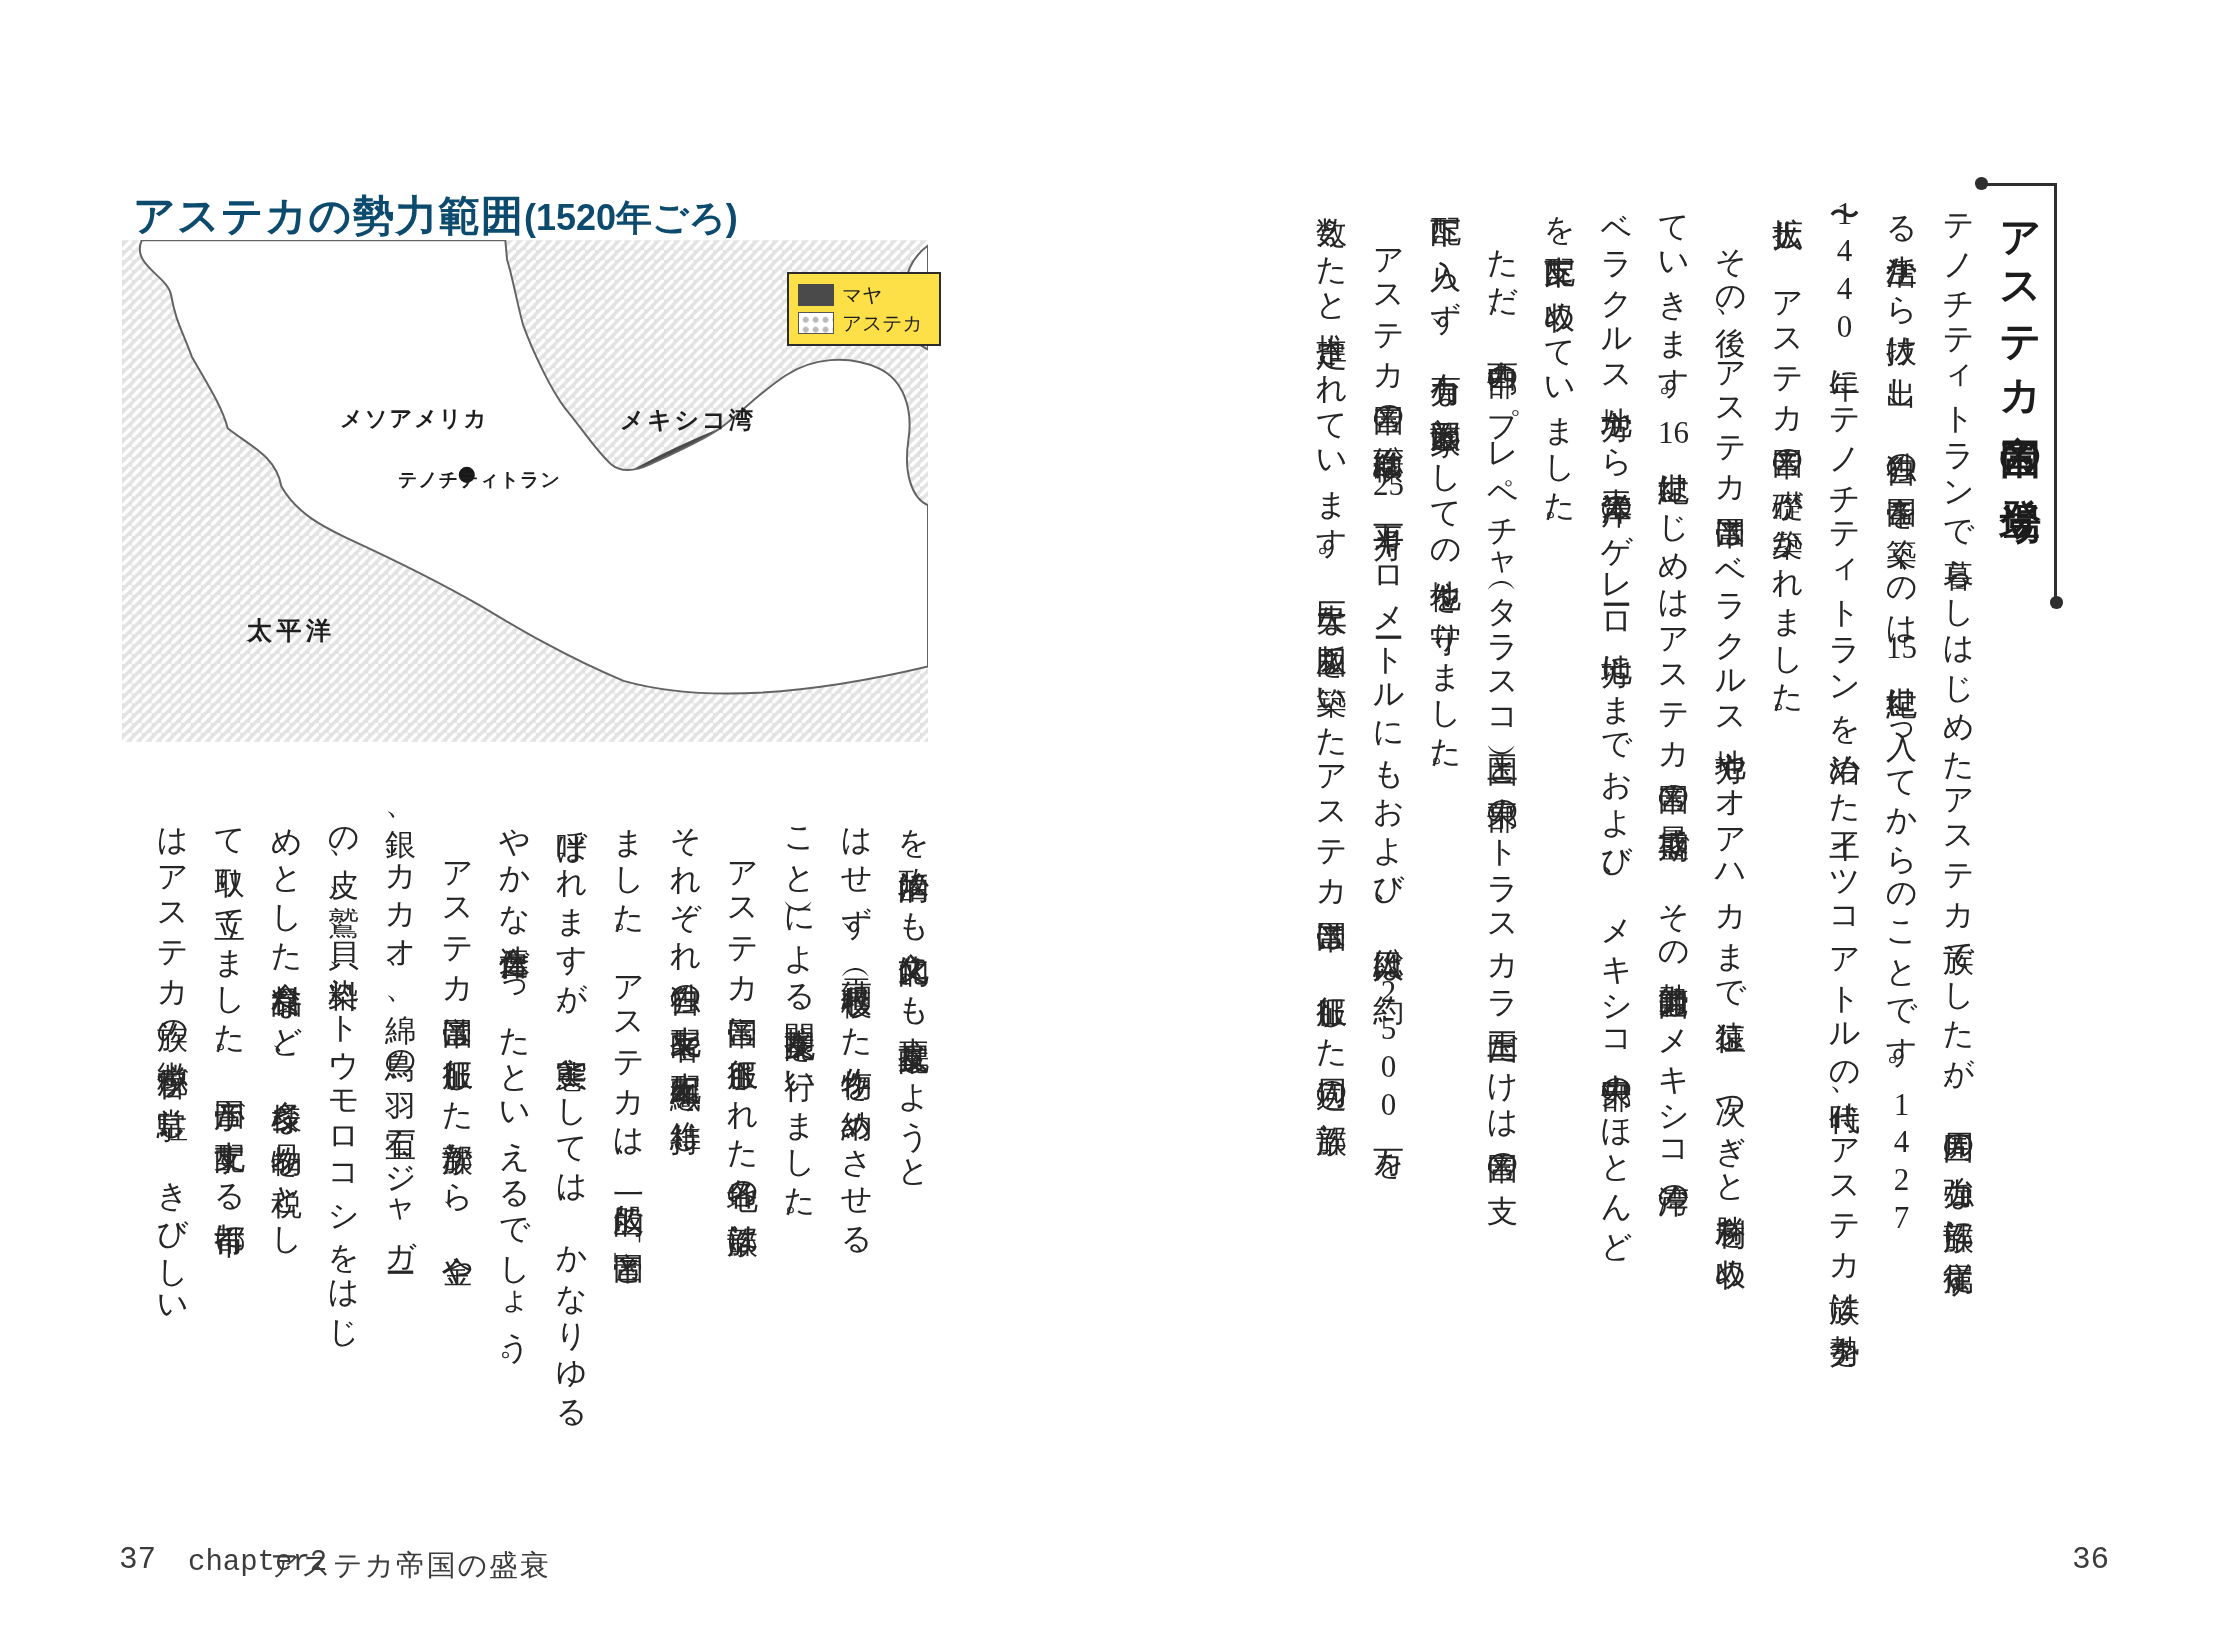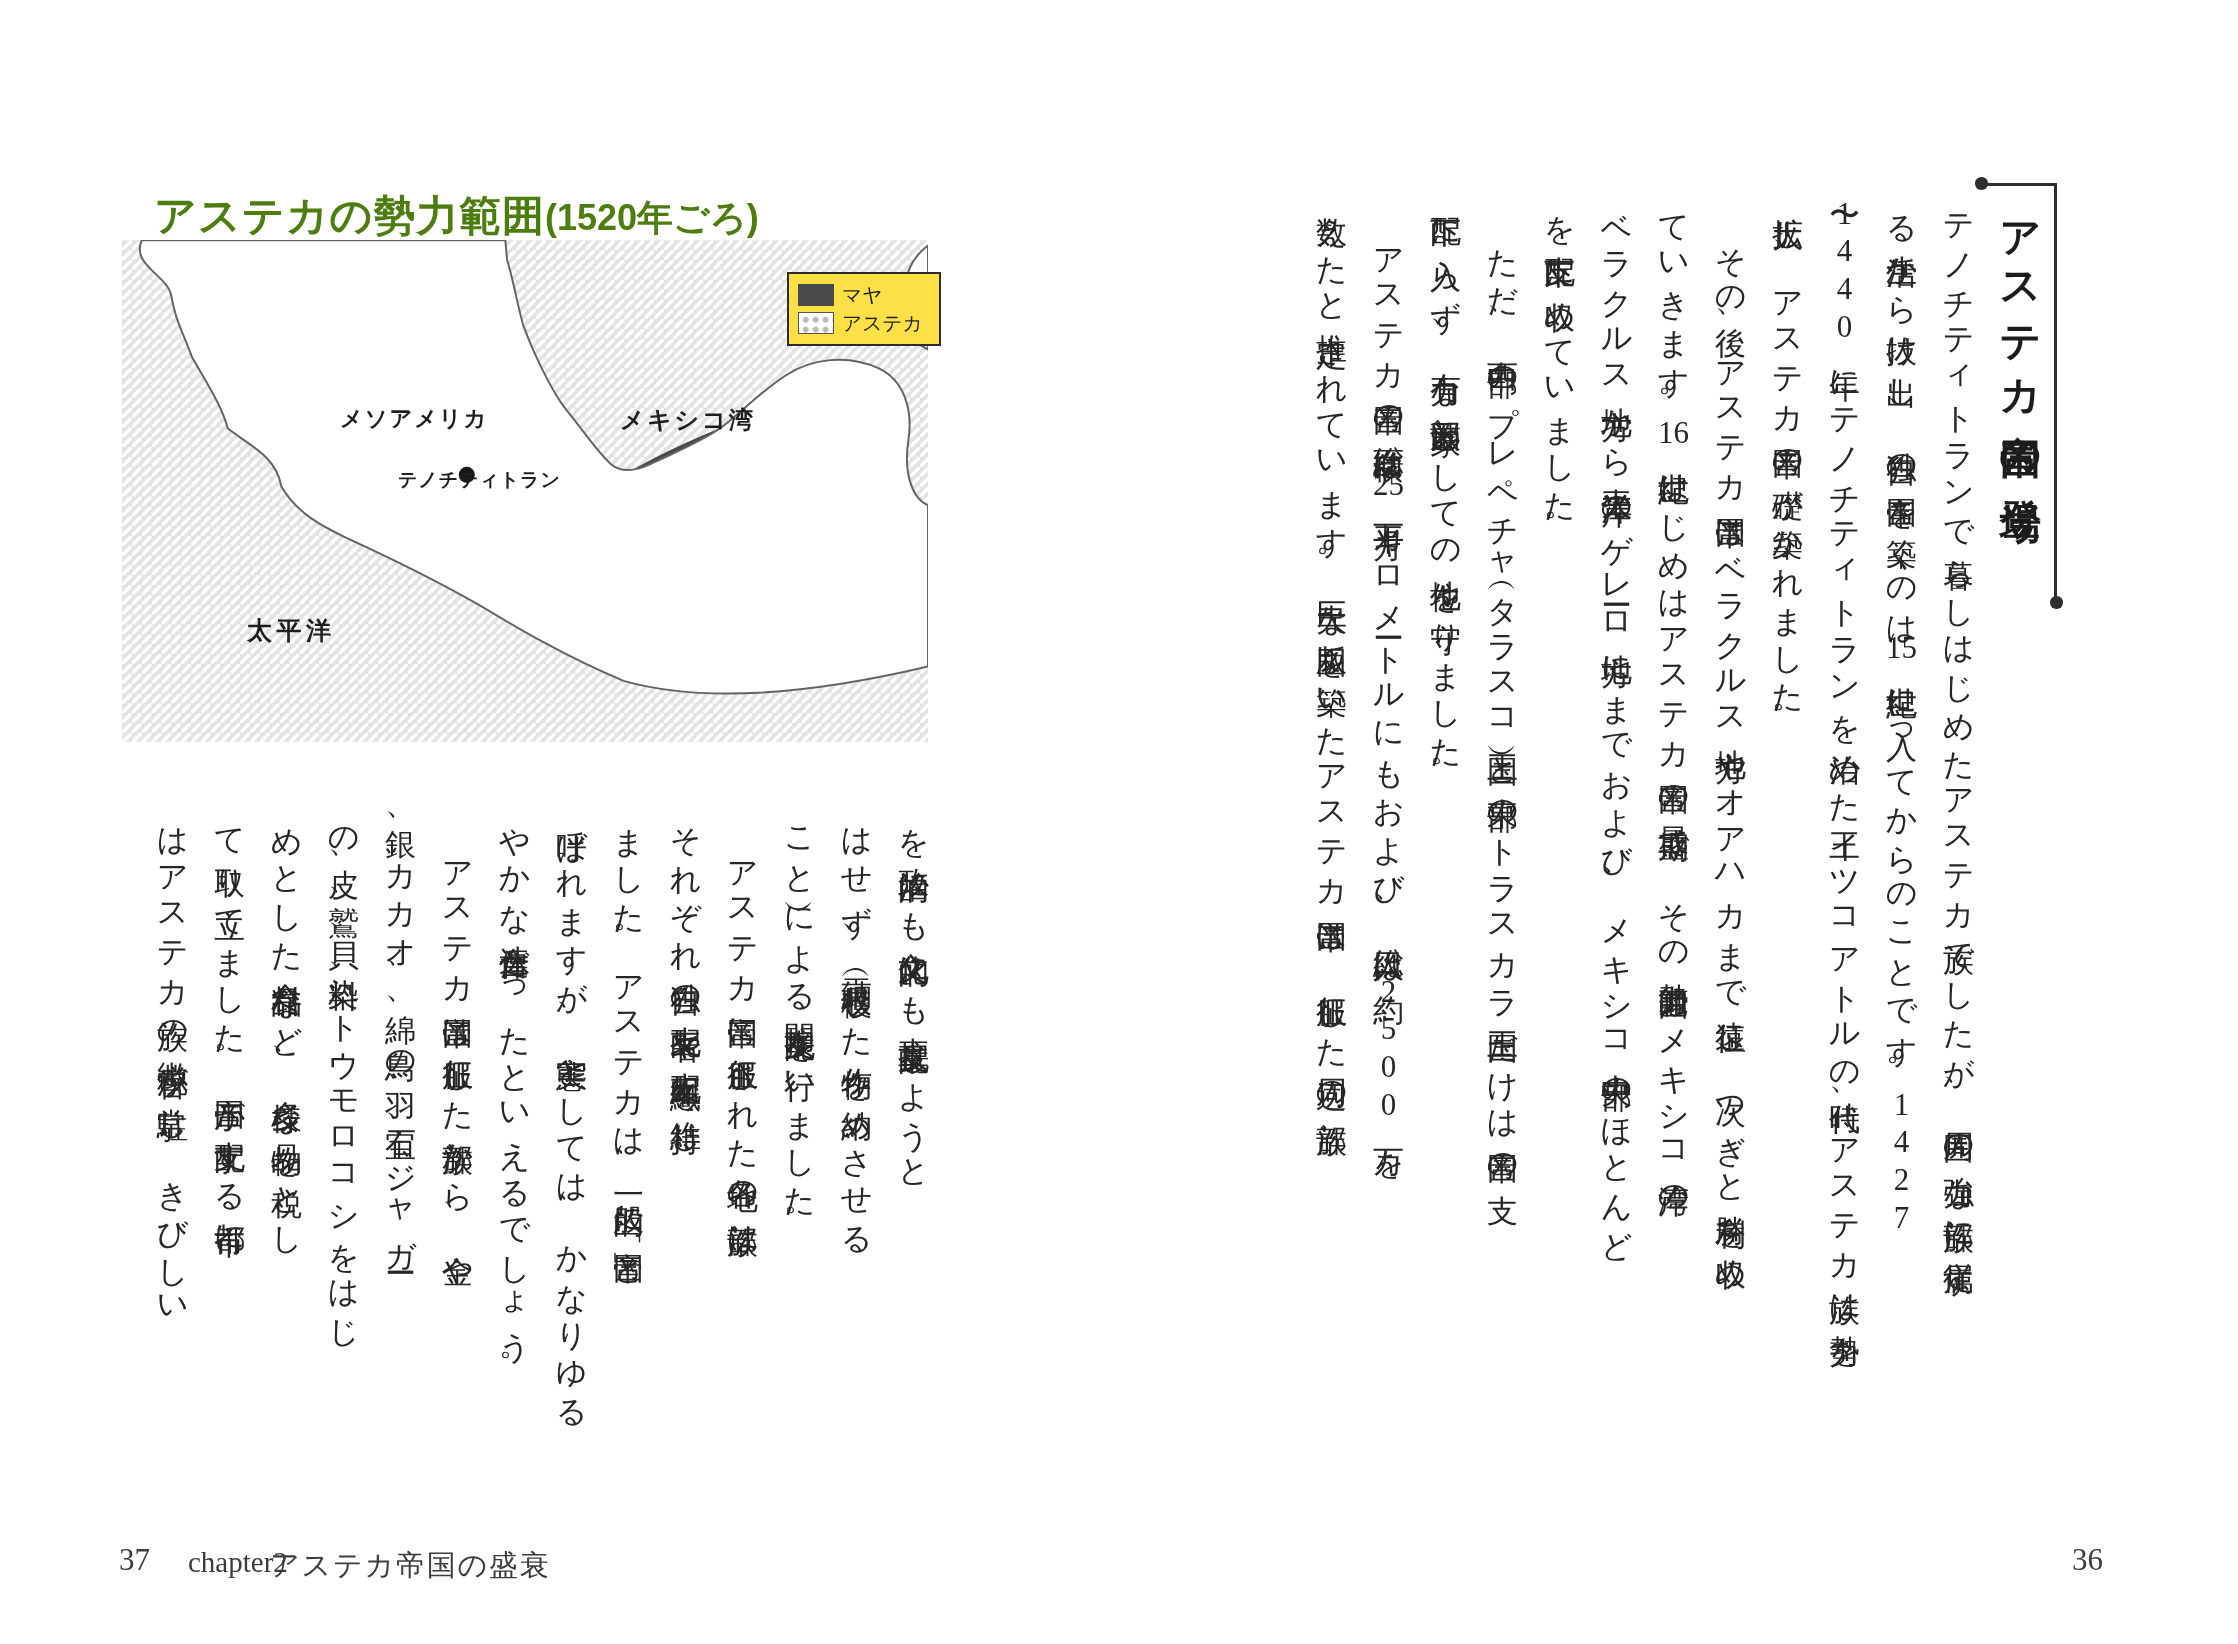--- a/index.html
+++ b/index.html
@@ -24,21 +24,21 @@
     font-weight:700;font-size:41px;letter-spacing:5.4px;color:var(--heading_ink);}
   .bracket-v{position:absolute;left:2054px;top:183px;width:2.7px;height:423px;background:#2e2e2e;}
   .bracket-h{position:absolute;left:1981px;top:183px;width:76px;height:2.7px;background:#2e2e2e;}
   .bracket-dot{position:absolute;width:12.5px;height:12.5px;border-radius:50%;background:#2e2e2e;}
   #bdot-top{left:1975px;top:177px;}
   #bdot-bottom{left:2050px;top:596px;}
 
   
   #map-title{position:absolute;left:133px;top:188px;
     font-family:"Liberation Sans","DejaVu Sans",sans-serif;font-weight:700;
-    font-size:42px;color:#4d7c0f;white-space:nowrap;letter-spacing:0.9px;margin-left:21px;}
+    font-size:42px;color:#0c4a6e;white-space:nowrap;letter-spacing:0.9px;}
   #map-title .note{font-size:36px;letter-spacing:0;}
   #map{position:absolute;left:122px;top:240px;width:806px;height:502px;}
   #map svg{position:absolute;left:0;top:0;}
   .map-label{position:absolute;white-space:nowrap;color:#1e1e1e;}
   .lbl-gothic{font-family:"Liberation Sans","DejaVu Sans",sans-serif;font-weight:700;}
   .lbl-serif{font-family:"Liberation Serif","DejaVu Serif",serif;font-weight:700;}
   #lbl-gulf{left:498px;top:116px;font-size:24px;letter-spacing:2.7px;margin-top:48px;}
   #lbl-meso{left:174px;top:163px;font-size:22.4px;letter-spacing:1.8px;margin-left:44px;}
   #lbl-teno{left:276px;top:202px;font-size:19px;letter-spacing:0.9px;margin-top:25px;}
   #lbl-pacific{left:125px;top:374px;font-size:25px;letter-spacing:4.5px;}
@@ -48,21 +48,21 @@
   .legend-row{display:flex;align-items:center;gap:8px;height:28px;}
   .swatch{width:36px;height:21.5px;flex:0 0 auto;}
   .swatch-solid{background:var(--maya);}
   .swatch-dots{background:#fff;border:1.8px solid #555;box-sizing:border-box;
     background-image:radial-gradient(var(--aztec_dot) 2.7px, transparent 3.1px);
     background-size:9.9px 9.9px;background-position:1.8px 1.8px;}
   .legend-label{font-family:"Liberation Sans","DejaVu Sans",sans-serif;
     font-size:19.7px;color:#1d1d1d;}
 
   
-  .footer{position:absolute;font-family:Liberation Serif, serif;
+  .footer{position:absolute;font-family:Liberation Mono, monospace;
     color:var(--footer_ink);}
   #pg-left{left:119px;top:1542px;font-size:31px;}
   #footer-chapter{left:188px;top:1546px;font-size:29px;}
   #footer-title{left:270px;top:1546px;font-size:29px;letter-spacing:1.8px;}
   #pg-right{left:2072px;top:1542px;font-size:31px;}
 </style>
 </head>
 <body>
 
 <div id="stage">

